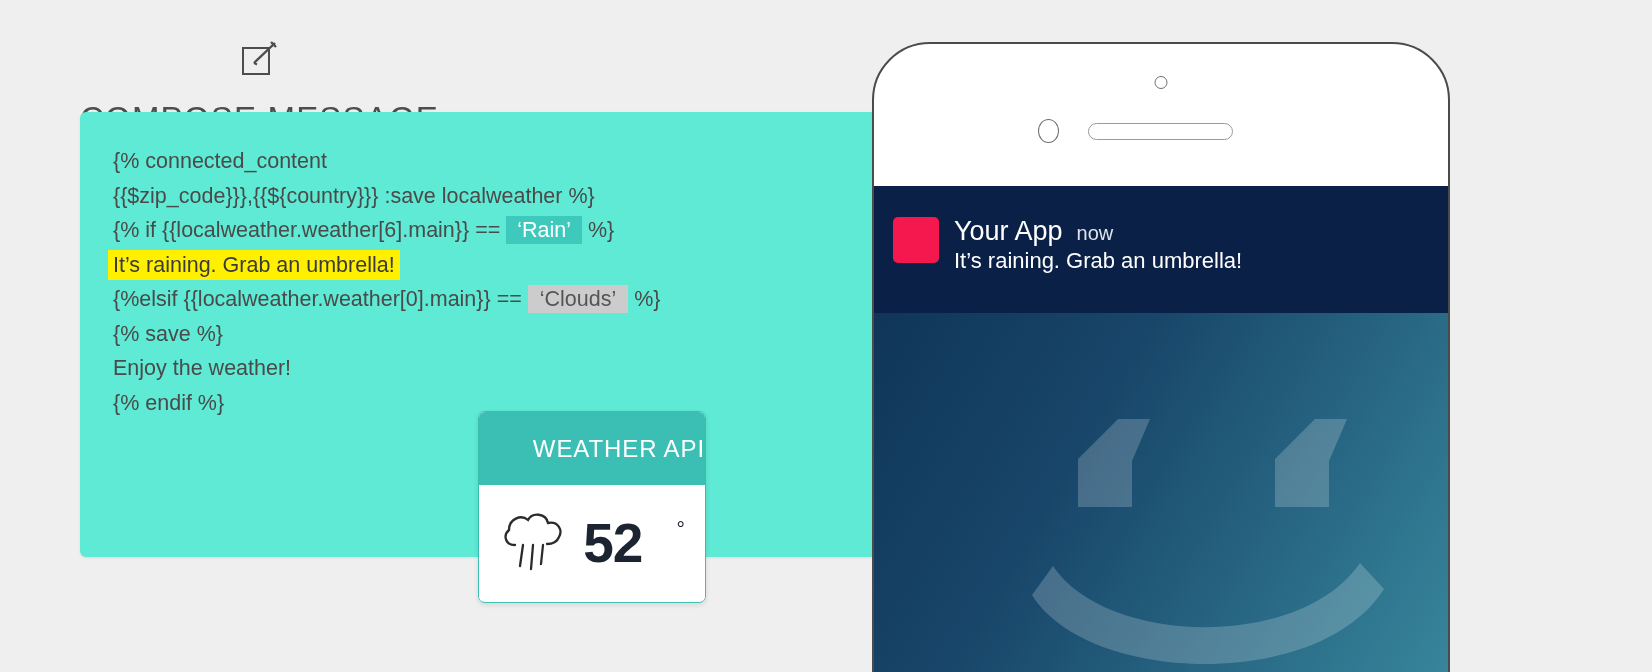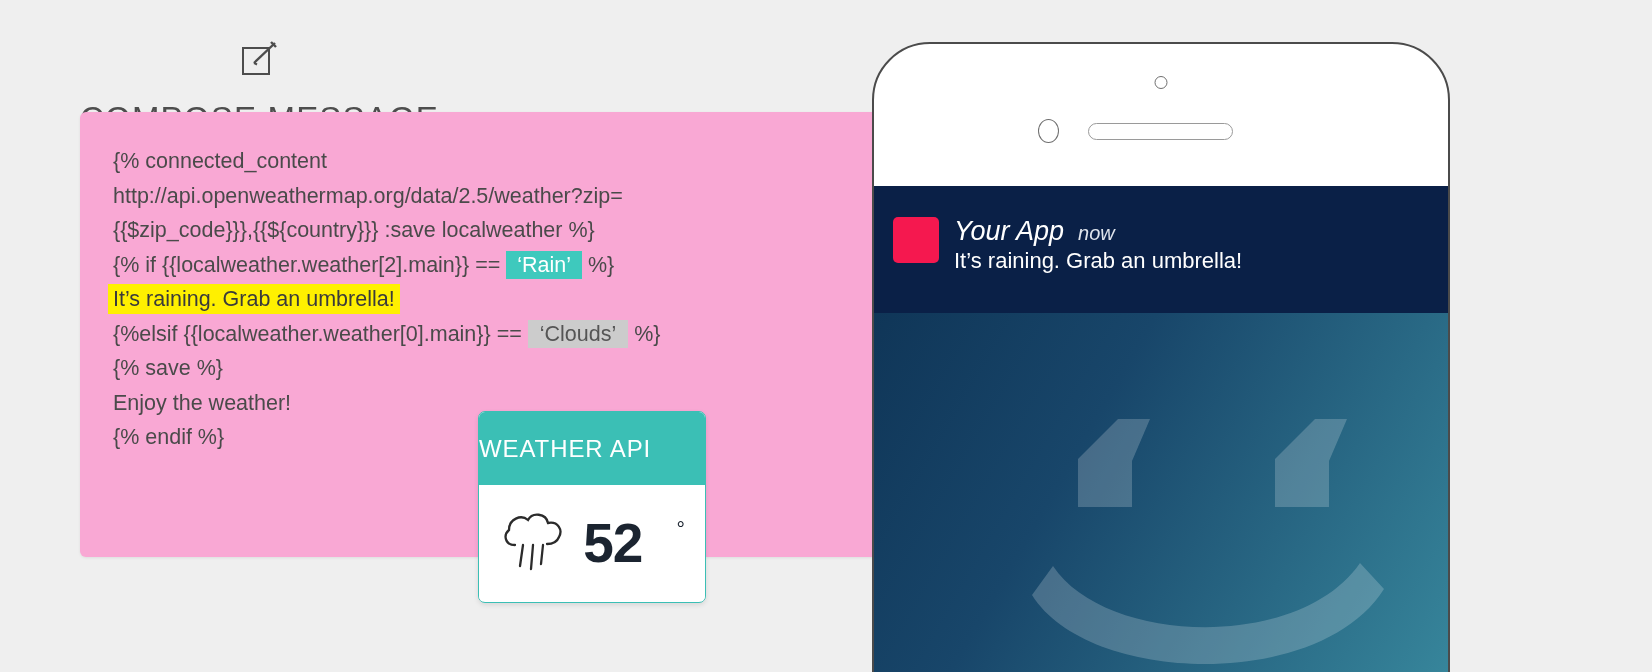--- a/index.html
+++ b/index.html
@@ -40,21 +40,21 @@
     white-space: nowrap;
   }
 
   
   .editor-card {
     position: absolute;
     left: 80px;
     top: 112px;
     width: 800px;
     height: 445px;
-    background: #f9a8d4;
+    background: #5eead4;
     border-radius: 6px 6px 6px 6px;
     box-shadow: 0 1px 3px rgba(0,0,0,0.07);
   }
 
   .code-block {
     position: absolute;
     left: 33px;
     top: 32px;
     font-size: 21.5px;
     line-height: 34.5px;
@@ -95,21 +95,21 @@
     border: 1.5px solid #3bbfb5;
     box-sizing: border-box;
     background: #ffffff;
     box-shadow: 0 2px 5px rgba(0,0,0,0.10);
   }
   .weather-head {
     background: #3bbfb5;
     height: 73px;
     display: flex;
     align-items: center;
-    justify-content: flex-start;
+    justify-content: flex-end;
   }
   .weather-head-label {
     color: #ffffff;
     font-size: 24px;
     letter-spacing: 0.9px;
     font-weight: 400;
   }
   .weather-body {
     height: 116px;
     display: flex;
@@ -213,21 +213,20 @@
     background: #f5184f;
     border-radius: 5px;
     flex: 0 0 auto;
     margin-top: 1px;
   }
   .notif-texts { display: block; }
   .notif-title-row {
     display: flex;
     align-items: baseline;
     gap: 14px;
-    font-style: italic;
   }
   .notif-app-name {
     color: #ffffff;
     font-size: 27px;
     line-height: 30px;
     font-weight: 400;
   }
   .notif-time {
     color: #dfe4ec;
     font-size: 20px;
@@ -273,30 +272,27 @@
   <span class="header-title">COMPOSE MESSAGE</span>
 </div>
 
 <div class="editor-card">
   <div class="code-block">
 
     <div class="code-line">
       <span>{% connected_content</span>
     </div>
 
-    <div class="code-line">
-      <span>http://api.openweathermap.org/data/2.5/weather?zip=</span>
-    </div>
 
     <div class="code-line">
       <span>{{$zip_code}}},{{${country}}} :save localweather %}</span>
     </div>
 
     <div class="code-line">
-      <span>{% if {{localweather.weather[2].main}} == </span><span class="hl-teal">‘Rain’</span><span> %}</span>
+      <span>{% if {{localweather.weather[6].main}} == </span><span class="hl-teal">‘Rain’</span><span> %}</span>
     </div>
 
     <div class="code-line">
       <span class="hl-yellow">It’s raining. Grab an umbrella!</span>
     </div>
 
     <div class="code-line">
       <span>{%elsif {{localweather.weather[0].main}} == </span><span class="hl-gray">‘Clouds’</span><span> %}</span>
     </div>
 

